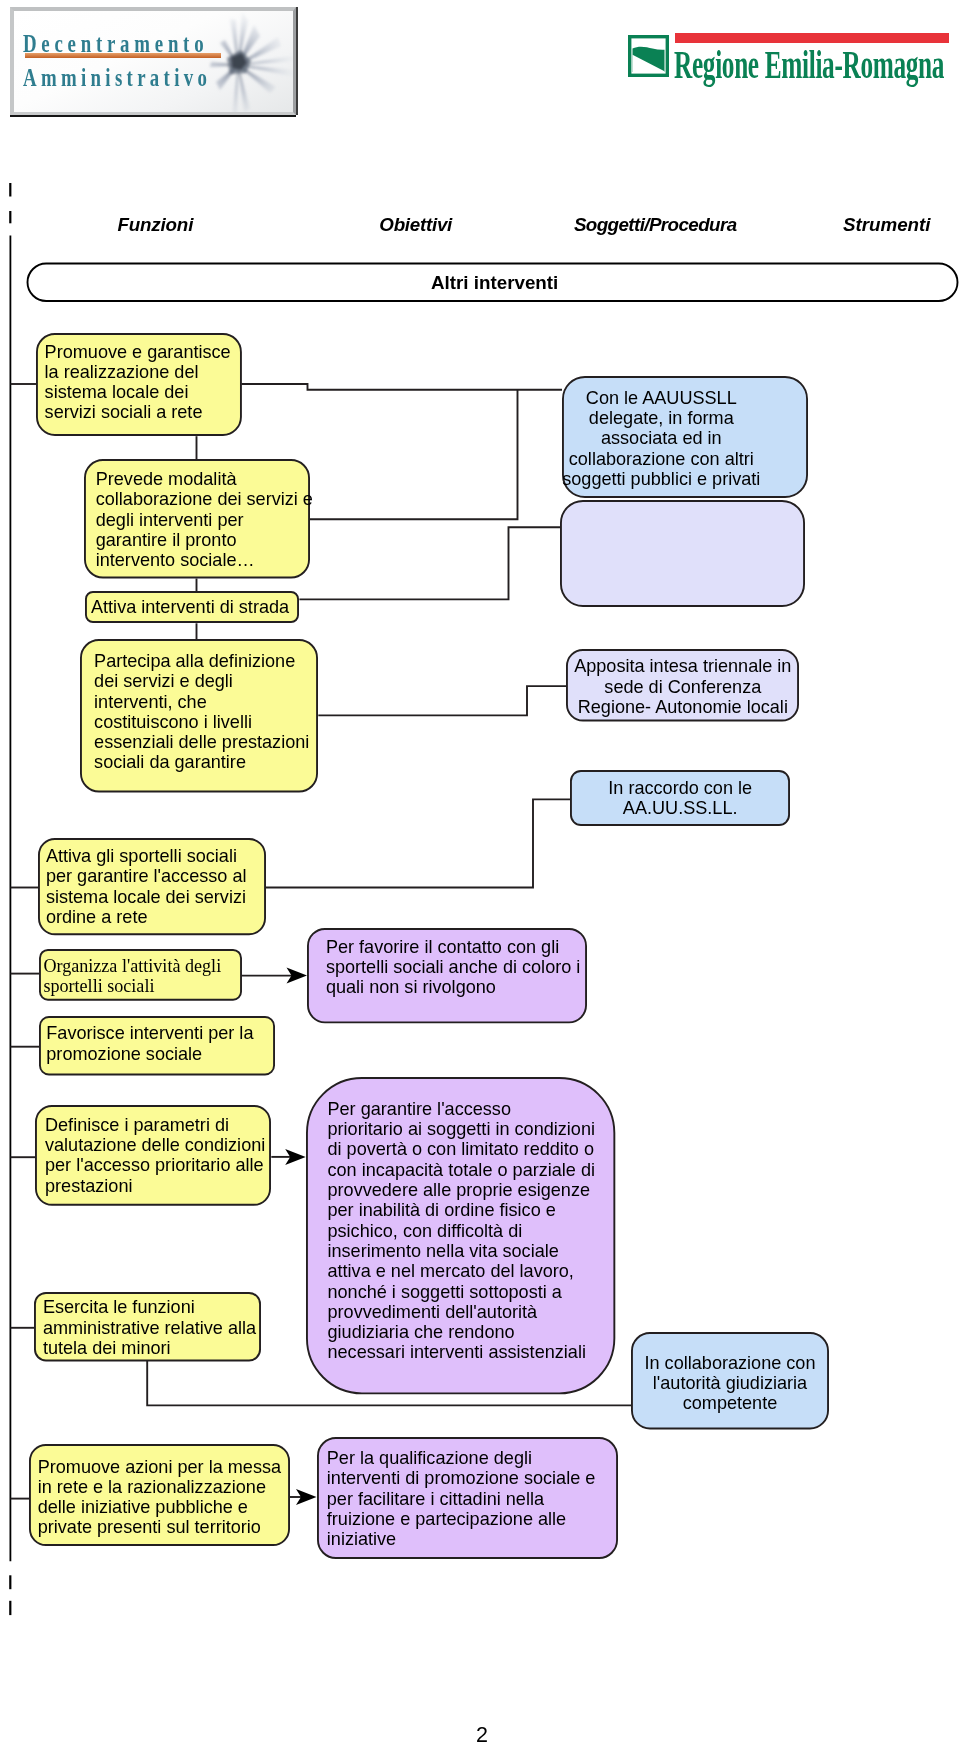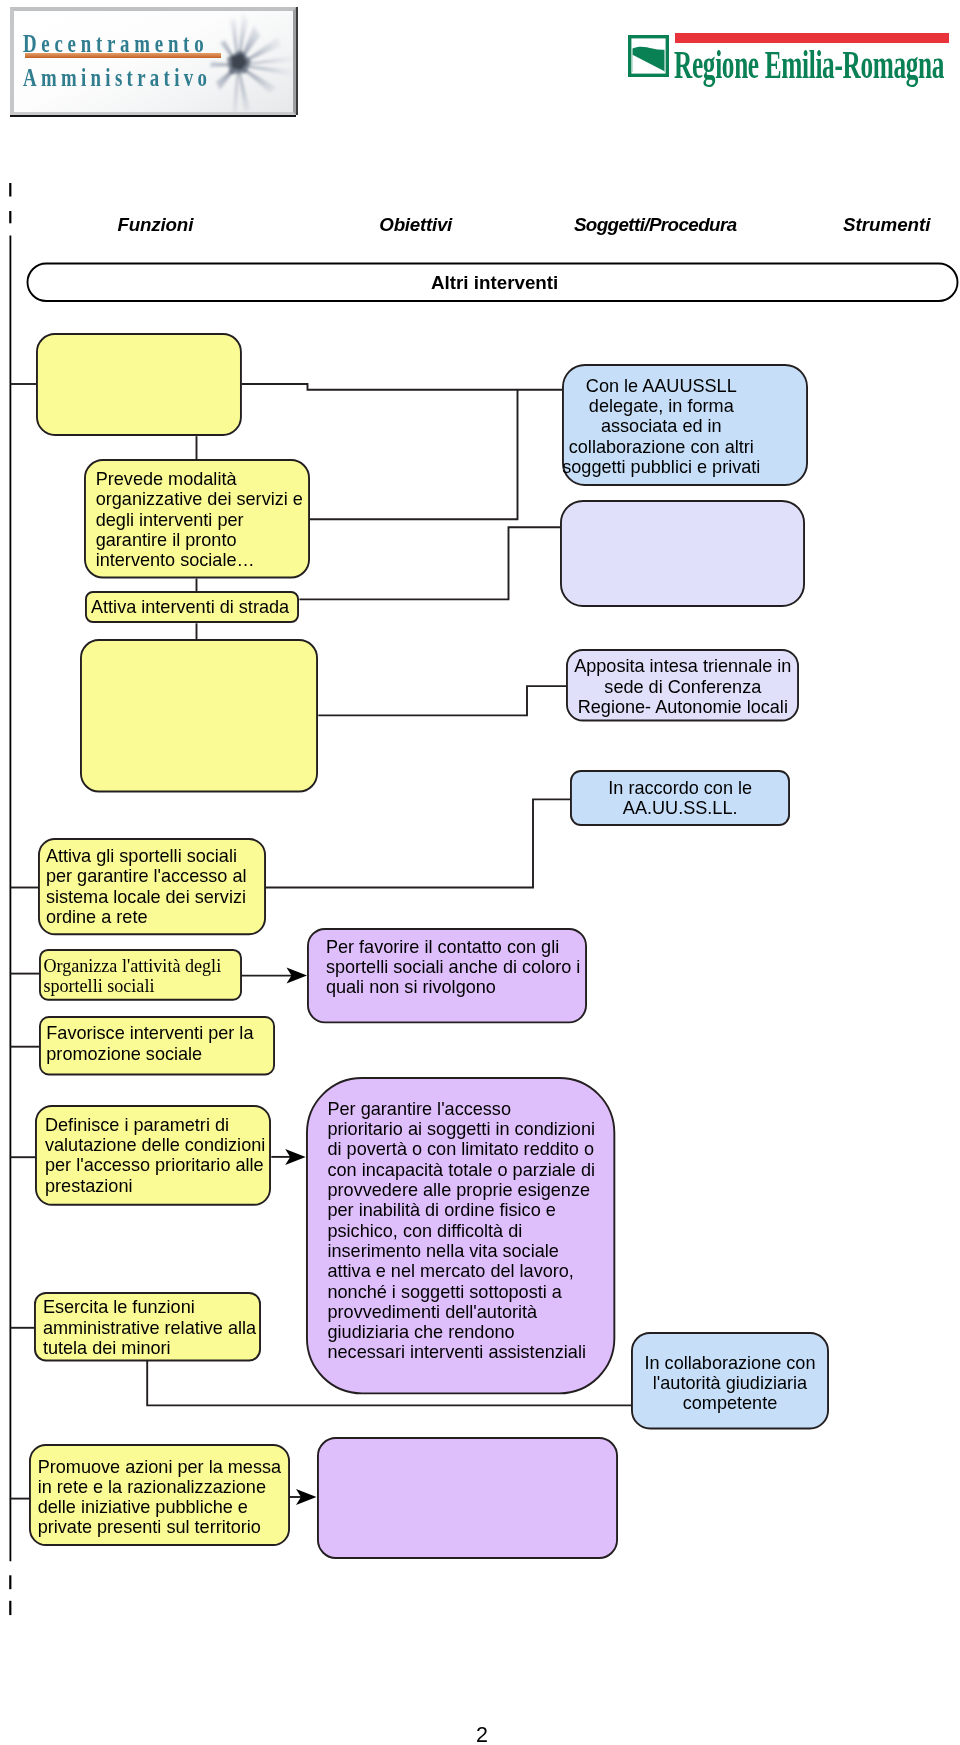--- a/index.html
+++ b/index.html
@@ -131,37 +131,39 @@
 
     <path d="M289.8 1497 H312.3" fill="none" stroke="#231f20" stroke-width="1.9"></path>
     <polygon points="316.5,1497 296,1489 301,1497 296,1505"></polygon>
   </svg>
 
   <div id="boxlayer">
       <div class="box" style="left: 35.5px; top: 333.3px; width: 205.9px; height: 102.9px;">
         <svg class="boxshape" width="205.9" height="102.9" viewBox="0 0 205.9 102.9">
           <rect x="0.95" y="0.95" width="204" height="101" rx="18" ry="18" fill="#fbfb96" stroke="#231f20" stroke-width="1.9"></rect>
         </svg>
+        <div class="txt" style="top: 8.3px; transform: none; text-align: left;"><span style="text-align: left; margin-left: 9.1px;"><div>Promuove e garantisce</div><div>la realizzazione del</div><div>sistema locale dei</div><div>servizi sociali a rete</div></span></div>
       </div>
       <div class="box" style="left: 83.5px; top: 459px; width: 226px; height: 119.5px;">
         <svg class="boxshape" width="226" height="119.5" viewBox="0 0 226 119.5">
           <rect x="0.95" y="0.95" width="224.1" height="117.6" rx="18" ry="18" fill="#fbfb96" stroke="#231f20" stroke-width="1.9"></rect>
         </svg>
-        <div class="txt" style="top: 10.2px; transform: none; text-align: left;"><span style="text-align: left; margin-left: 12.2px;"><div>Prevede modalità</div><div>organizzative dei servizi e</div><div>degli interventi per</div><div>garantire il pronto</div><div>intervento sociale…</div></span></div>
+        <div class="txt" style="top: 10.2px; transform: none; text-align: left;"><span style="text-align: left; margin-left: 12.2px;"><div>Prevede modalità</div><div>collaborazione dei servizi e</div><div>degli interventi per</div><div>garantire il pronto</div><div>intervento sociale…</div></span></div>
       </div>
       <div class="box" style="left: 85.4px; top: 591.3px; width: 214px; height: 43px;">
         <svg class="boxshape" width="214" height="32" viewBox="0 0 214 32">
           <rect x="0.95" y="0.95" width="212.1" height="30.1" rx="7" ry="7" fill="#fbfb96" stroke="#231f20" stroke-width="1.9"></rect>
         </svg>
         <div class="txt" style="top: 5.4px; transform: none; text-align: left;"><span style="text-align: left; margin-left: 5.6px;"><div>Attiva interventi di strada</div></span></div>
       </div>
       <div class="box" style="left: 80.4px; top: 639px; width: 238px; height: 153.5px;">
         <svg class="boxshape" width="238" height="153.5" viewBox="0 0 238 153.5">
           <rect x="0.95" y="0.95" width="236.1" height="151.6" rx="18" ry="18" fill="#fbfb96" stroke="#231f20" stroke-width="1.9"></rect>
         </svg>
+        <div class="txt" style="top: 12px; transform: none; text-align: left;"><span style="text-align: left; margin-left: 13.7px;"><div>Partecipa alla definizione</div><div>dei servizi e degli</div><div>interventi, che</div><div>costituiscono i livelli</div><div>essenziali delle prestazioni</div><div>sociali da garantire</div></span></div>
       </div>
       <div class="box" style="left: 38px; top: 838.3px; width: 228px; height: 97.2px;">
         <svg class="boxshape" width="228" height="97.2" viewBox="0 0 228 97.2">
           <rect x="0.95" y="0.95" width="226.1" height="95.3" rx="16" ry="16" fill="#fbfb96" stroke="#231f20" stroke-width="1.9"></rect>
         </svg>
         <div class="txt" style="top: 7.9px; transform: none; text-align: left;"><span style="text-align: left; margin-left: 7.9px;"><div>Attiva gli sportelli sociali</div><div>per garantire l'accesso al</div><div>sistema locale dei servizi</div><div>ordine a rete</div></span></div>
       </div>
       <div class="box" style="left: 38.5px; top: 948.8px; width: 203px; height: 51.7px;">
         <svg class="boxshape" width="203" height="51.7" viewBox="0 0 203 51.7">
           <rect x="0.95" y="0.95" width="201.1" height="49.800000000000004" rx="8" ry="8" fill="#fbfb96" stroke="#231f20" stroke-width="1.9"></rect>
@@ -185,21 +187,21 @@
           <rect x="0.95" y="0.95" width="225.1" height="67.5" rx="11" ry="11" fill="#fbfb96" stroke="#231f20" stroke-width="1.9"></rect>
         </svg>
         <div class="txt" style="top: 5.9px; transform: none; text-align: left;"><span style="text-align: left; margin-left: 9.2px;"><div>Esercita le funzioni</div><div>amministrative relative alla</div><div>tutela dei minori</div></span></div>
       </div>
       <div class="box" style="left: 28.8px; top: 1444.3px; width: 261px; height: 102px;">
         <svg class="boxshape" width="261" height="102" viewBox="0 0 261 102">
           <rect x="0.95" y="0.95" width="259.1" height="100.1" rx="16" ry="16" fill="#fbfb96" stroke="#231f20" stroke-width="1.9"></rect>
         </svg>
         <div class="txt" style="top: 12.3px; transform: none; text-align: left;"><span style="text-align: left; margin-left: 8.9px;"><div>Promuove azioni per la messa</div><div>in rete e la razionalizzazione</div><div>delle iniziative pubbliche e</div><div>private presenti sul territorio</div></span></div>
       </div>
-      <div class="box" style="left: 561.8px; top: 364px; width: 199px; height: 122px;">
+      <div class="box" style="left: 561.8px; top: 376px; width: 199px; height: 122px;">
         <svg class="boxshape" width="246" height="122" viewBox="0 0 246 122">
           <rect x="0.95" y="0.95" width="244.1" height="120.1" rx="22" ry="22" fill="#c6def8" stroke="#231f20" stroke-width="1.9"></rect>
         </svg>
         <div class="txt" style="top: 11.8px; transform: none;"><span style="text-align: center;"><div>Con le AAUUSSLL</div><div>delegate, in forma</div><div>associata ed in</div><div>collaborazione con altri</div><div>soggetti pubblici e privati</div></span></div>
       </div>
       <div class="box" style="left: 559.8px; top: 500.4px; width: 245px; height: 107px;">
         <svg class="boxshape" width="245" height="107" viewBox="0 0 245 107">
           <rect x="0.95" y="0.95" width="243.1" height="105.1" rx="22" ry="22" fill="#e0e0fa" stroke="#231f20" stroke-width="1.9"></rect>
         </svg>
       </div>
@@ -230,17 +232,18 @@
       <div class="box" style="left: 631px; top: 1331.9px; width: 198px; height: 97.4px;">
         <svg class="boxshape" width="198" height="97.4" viewBox="0 0 198 97.4">
           <rect x="0.95" y="0.95" width="196.1" height="95.5" rx="18" ry="18" fill="#c6def8" stroke="#231f20" stroke-width="1.9"></rect>
         </svg>
         <div class="txt" style="top: 21px; transform: none;"><span style="text-align: center;"><div>In collaborazione con</div><div>l'autorità giudiziaria</div><div>competente</div></span></div>
       </div>
       <div class="box" style="left: 316.5px; top: 1436.9px; width: 301px; height: 122px;">
         <svg class="boxshape" width="301" height="122" viewBox="0 0 301 122">
           <rect x="0.95" y="0.95" width="299.1" height="120.1" rx="18" ry="18" fill="#dfbffb" stroke="#231f20" stroke-width="1.9"></rect>
         </svg>
+        <div class="txt" style="top: 11.1px; transform: none; text-align: left;"><span style="text-align: left; margin-left: 10.3px;"><div>Per la qualificazione degli</div><div>interventi di promozione sociale e</div><div>per facilitare i cittadini nella</div><div>fruizione e partecipazione alle</div><div>iniziative</div></span></div>
       </div>
     </div>
 
   <div class="pnum" style="left:476px;top:1723px;">2</div>
 </div>
 
 </body></html>

